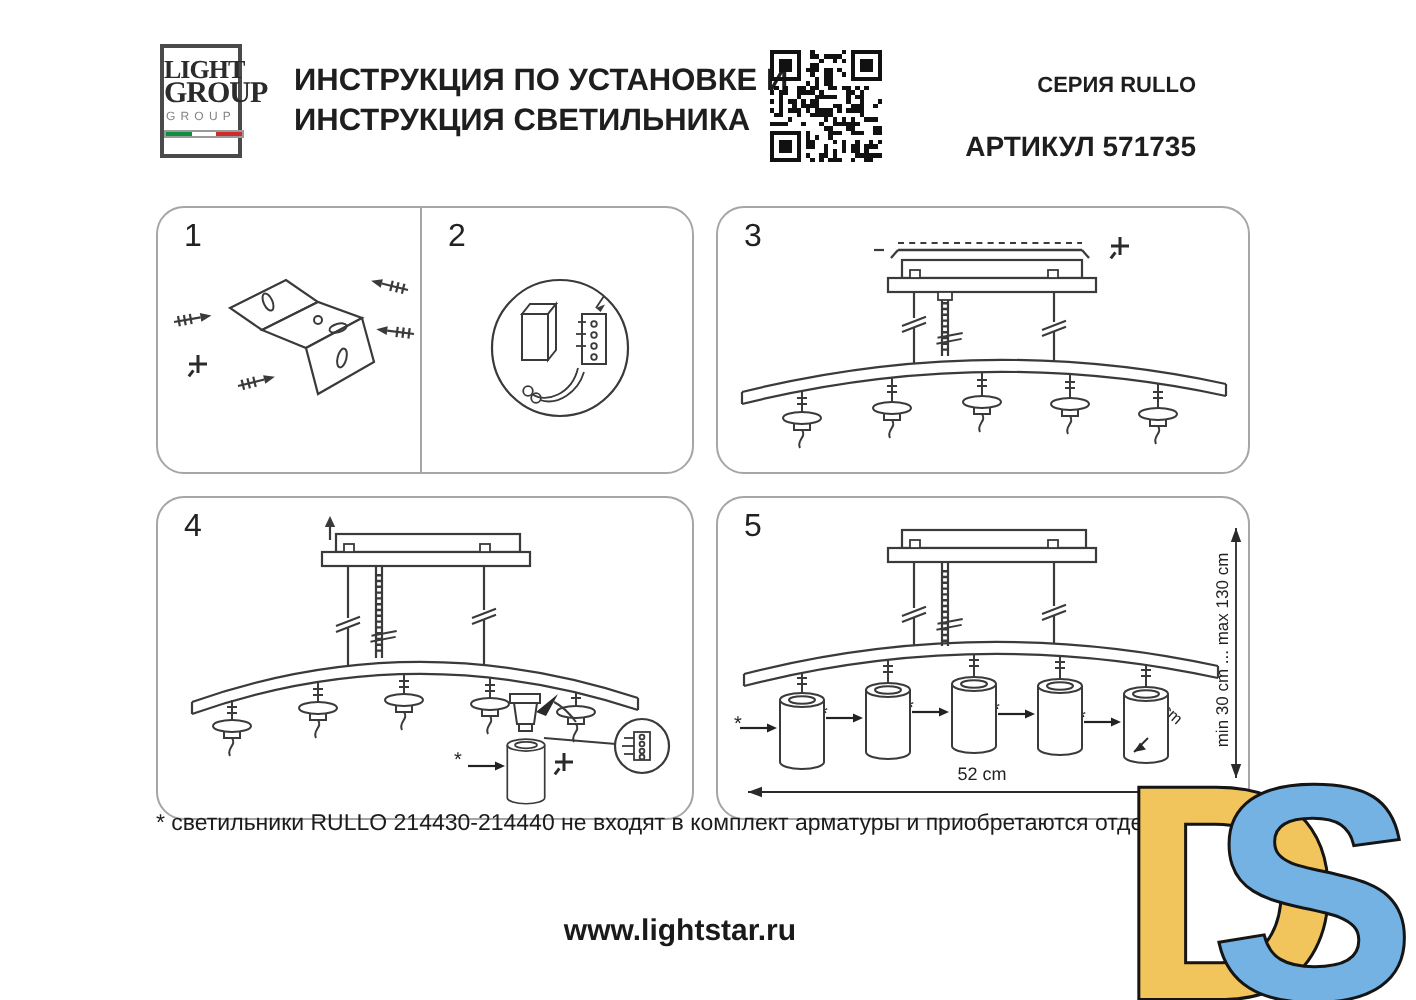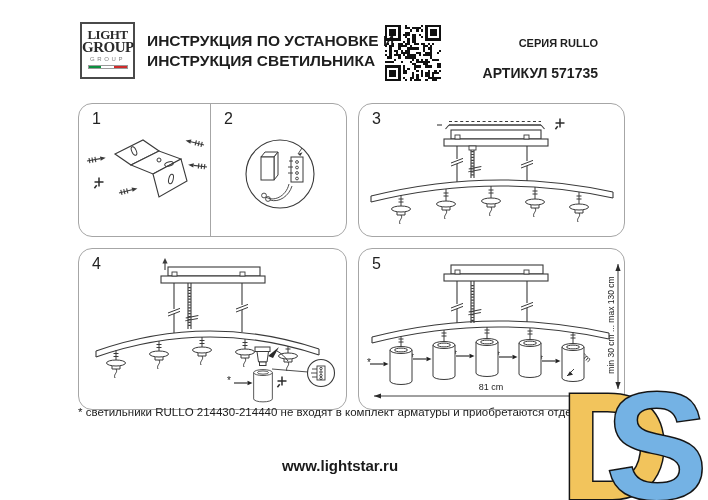--- a/index.html
+++ b/index.html
@@ -1,20 +1,20 @@
 <!DOCTYPE html>
 <html><head>
 <meta charset="utf-8">
 <style>
   html,body{margin:0;padding:0;background:#fff;}
   .page{position:relative;width:708px;height:500px;background:#fff;overflow:hidden;
         font-family:"Liberation Sans",sans-serif;color:#1c1c1c;}
   .abs{position:absolute;}
   
-  .logo{position:absolute;left:80px;top:22px;width:55px;height:57px;border:2px solid #4a4a4a;
+  .logo{position:absolute;left:80px;top:22px;width:41px;height:57px;border:2px solid #4a4a4a;
         box-sizing:border-box;text-align:center;background:#fff;}
   .logo .w1{display:block;font-family:"Liberation Serif",serif;font-weight:bold;font-size:13px;line-height:12px;margin-top:5px;letter-spacing:-0.5px;color:#2b2b2b;}
   .logo .w2{display:block;font-family:"Liberation Serif",serif;font-weight:bold;font-size:15px;line-height:13px;letter-spacing:-0.5px;color:#2b2b2b;}
   .logo .w3{display:block;font-size:6px;letter-spacing:2.6px;color:#828282;margin-top:2px;}
   .flag{width:40px;height:4px;margin:3px auto 0;display:flex;border:0.5px solid #9a9a9a;box-sizing:border-box;}
   .flag i{flex:1;display:block;}
   .title{position:absolute;left:147px;top:31px;font-size:15.5px;font-weight:bold;line-height:19.5px;color:#1e1e1e;}
   .series{position:absolute;left:420px;top:37px;width:178px;text-align:right;}
   .series .s1{display:block;font-size:11px;font-weight:bold;margin-bottom:1px;color:#1e1e1e;}
   .series .s2{display:block;font-size:14px;font-weight:bold;color:#1e1e1e;margin-top:16px;}
@@ -484,21 +484,21 @@
     </svg>
   </div>
 
   <div class="panel" style="left:358px;top:248px;width:267px;height:162px">
     <span class="pnum" style="left:13px;top:6px">5</span>
     <span class="star" style="left:8px;top:108px">*</span>
     <span class="star" style="left:51px;top:103px">*</span>
     <span class="star" style="left:94px;top:100px">*</span>
     <span class="star" style="left:137px;top:101px">*</span>
     <span class="star" style="left:180px;top:105px">*</span>
-    <span class="dim dimw">81 cm</span>
+    <span class="dim dimw">52 cm</span>
     <span class="dim dimh">min 30 cm ... max 130 cm</span>
     <span class="dim dimd">10 cm</span>
     <svg class="draw" width="267" height="162" viewBox="0 0 267 162">
       <g stroke="#3a3a3a" fill="#fff" stroke-width="1.1">
         <rect x="92" y="16" width="92" height="9"></rect>
         <rect x="85" y="25" width="104" height="7"></rect>
         <rect x="96" y="21" width="5" height="4" stroke-width="0.9"></rect>
         <rect x="165" y="21" width="5" height="4" stroke-width="0.9"></rect>
       </g>
       <g stroke="#3a3a3a" stroke-width="1.1" fill="none">

